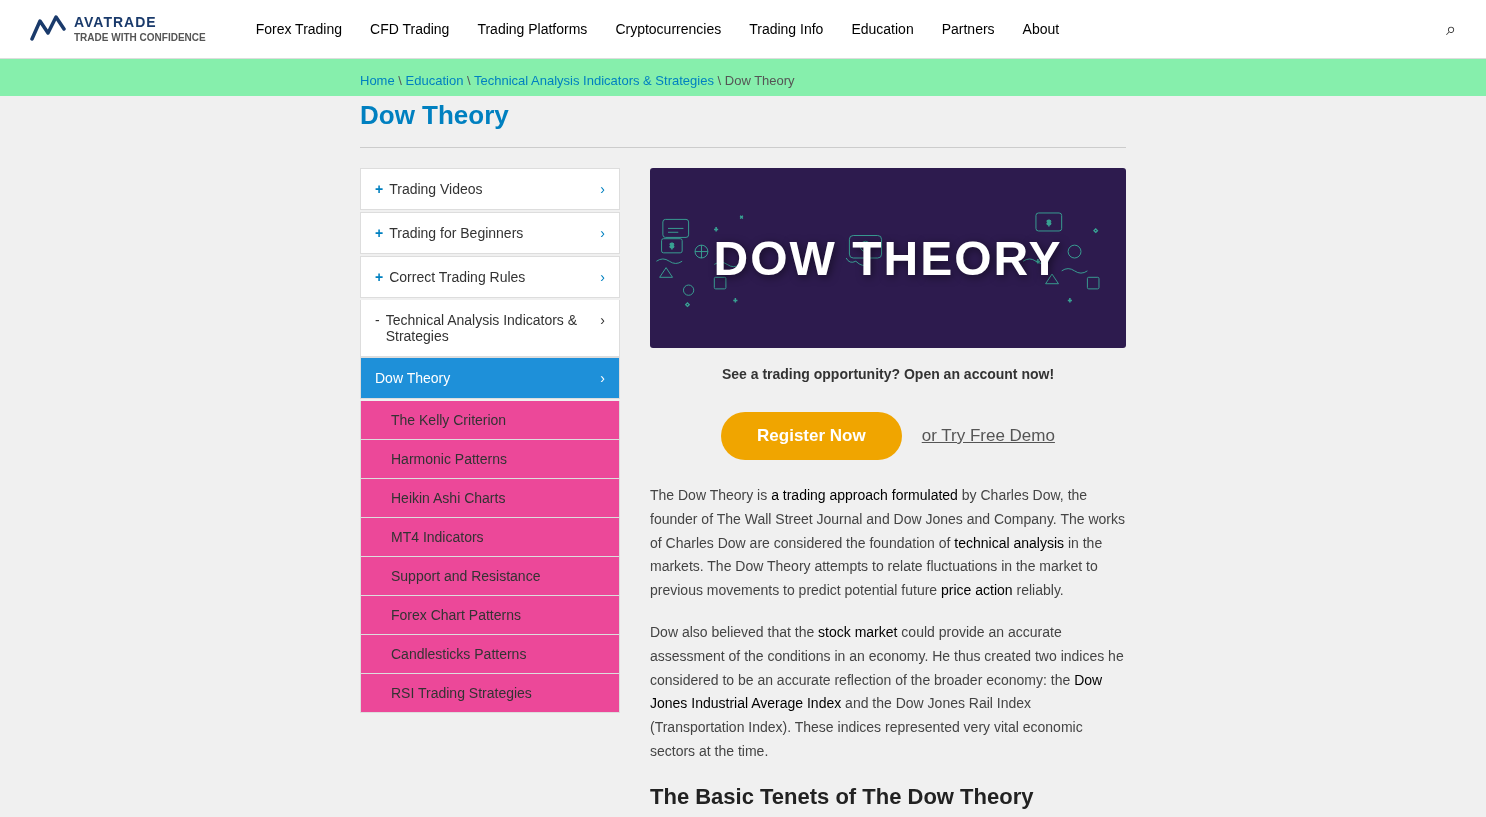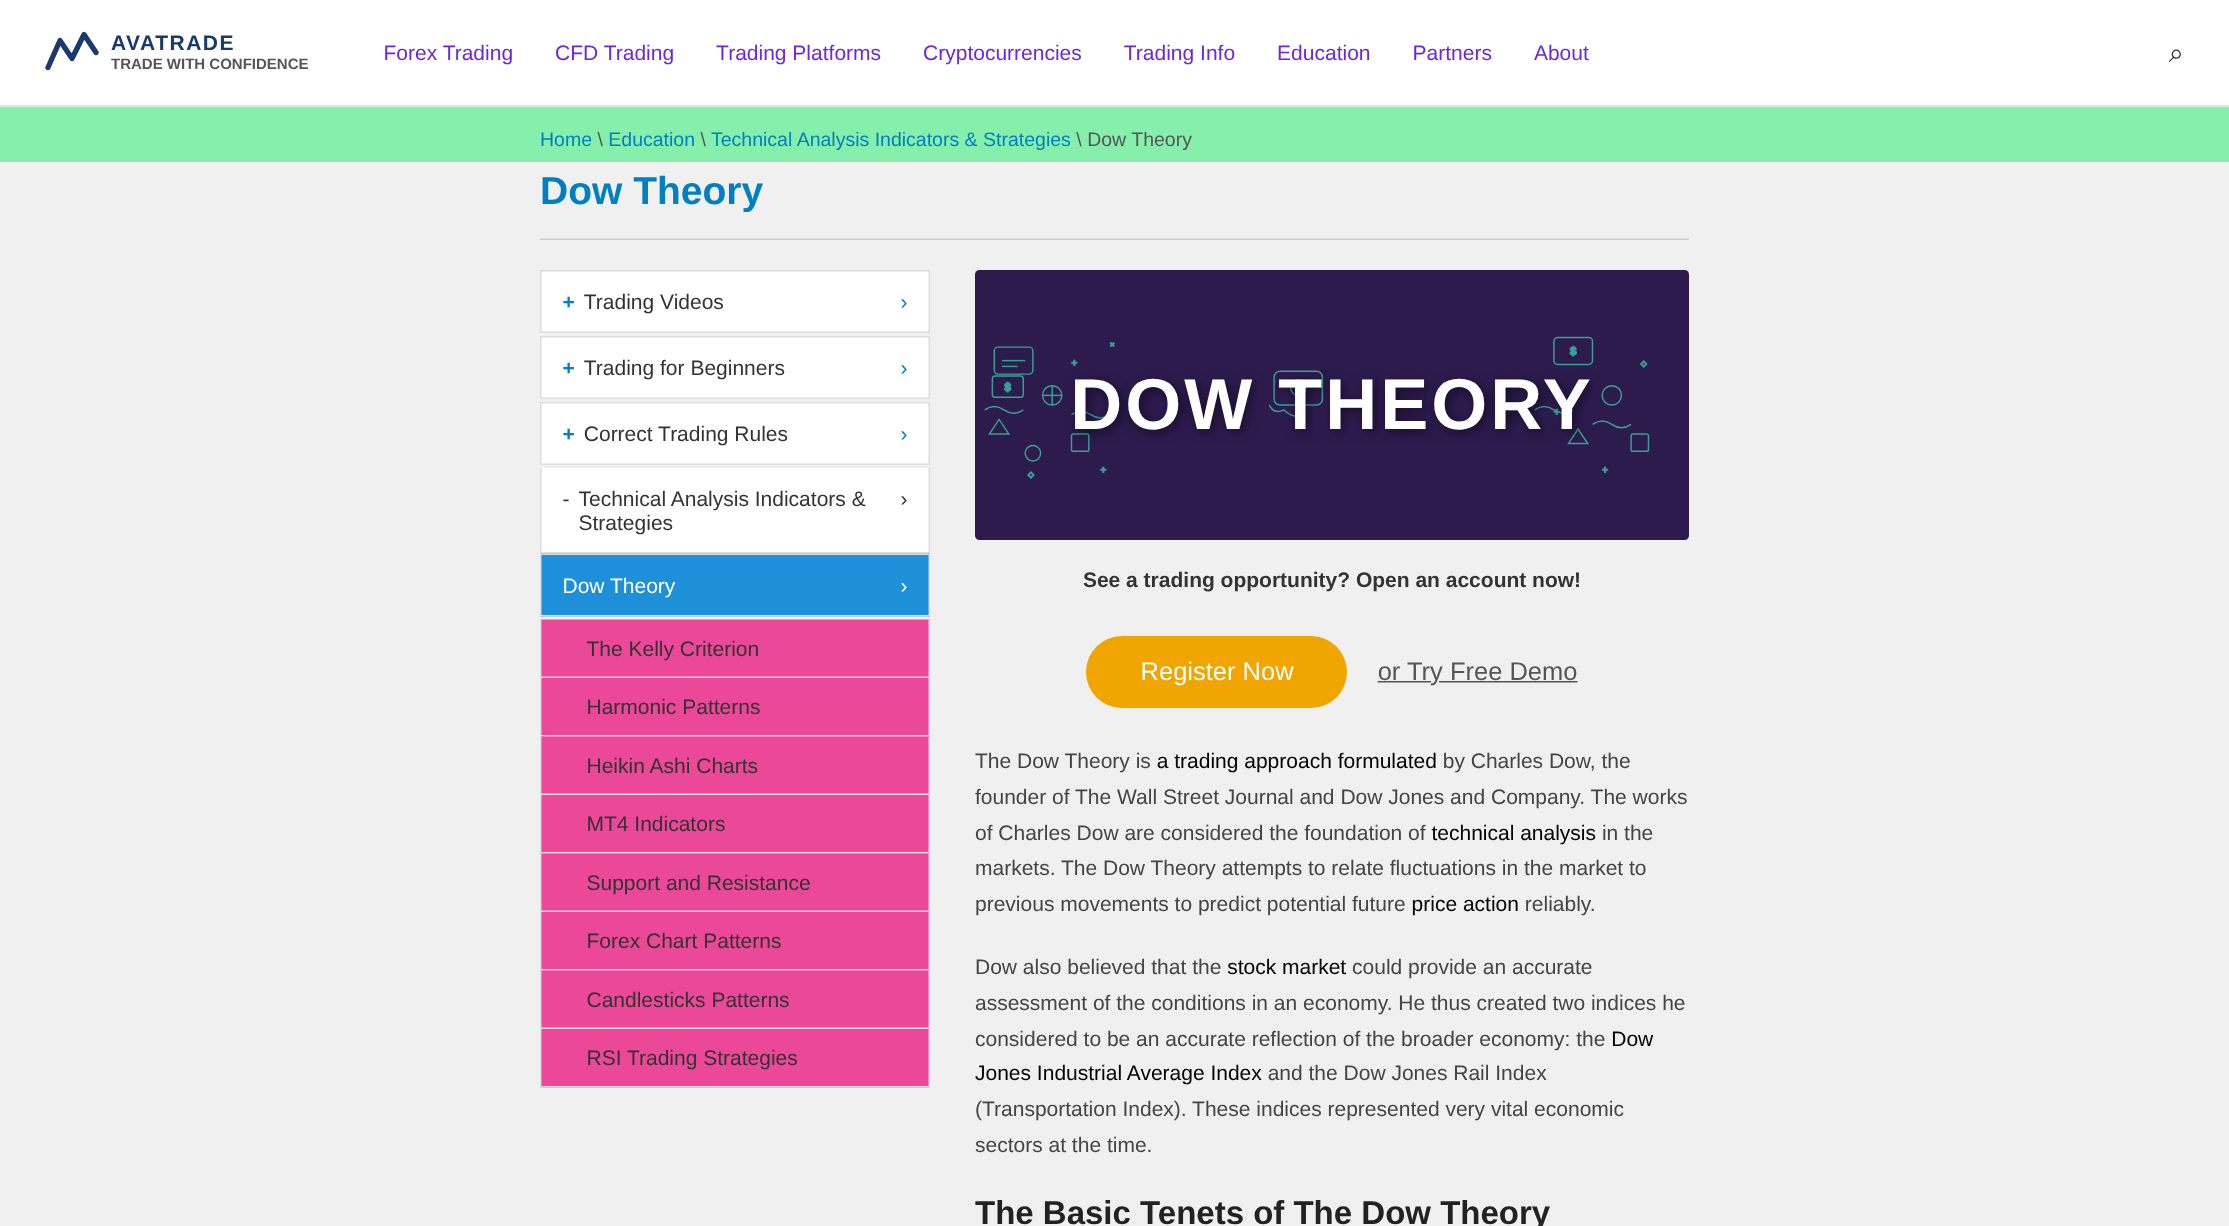--- a/index.html
+++ b/index.html
@@ -5,21 +5,21 @@
     * { margin: 0; padding: 0; box-sizing: border-box; }
     body { font-family: Arial, sans-serif; background: #f0f0f0; color: #333; font-size: 14px; }
 
     
     .navbar {
       background: #fff;
       border-bottom: 1px solid #ddd;
       display: flex;
       align-items: center;
       padding: 12px 30px;
-      height: 71px;
+      height: 59px;
       position: relative;
     }
     .logo-area {
       display: flex;
       align-items: center;
       margin-right: 50px;
     }
     .logo-text {
       font-size: 22px;
       font-weight: bold;
@@ -39,21 +39,21 @@
     }
     .logo-block { line-height:1.1; }
     .nav-links {
       display: flex;
       gap: 28px;
       flex: 1;
       align-items: center;
     }
     .nav-links a {
       text-decoration: none;
-      color: #6d28d9;
+      color: #000000;
       font-size: 14px;
       white-space: nowrap;
       text-align: center;
     }
     .search-icon-nav {
       font-size: 18px;
       color: #333;
       cursor: pointer;
       margin-left: 20px;
     }
@@ -184,21 +184,21 @@
       gap: 20px;
       margin-bottom: 24px;
     }
     .register-btn {
       background: #f0a500;
       color: #fff;
       border: none;
       border-radius: 30px;
       padding: 14px 36px;
       font-size: 17px;
-      font-weight: normal;
+      font-weight: bold;
       cursor: pointer;
     }
     .demo-link {
       color: #555;
       font-size: 17px;
       text-decoration: underline;
       cursor: pointer;
       background: none;
       border: none;
     }

